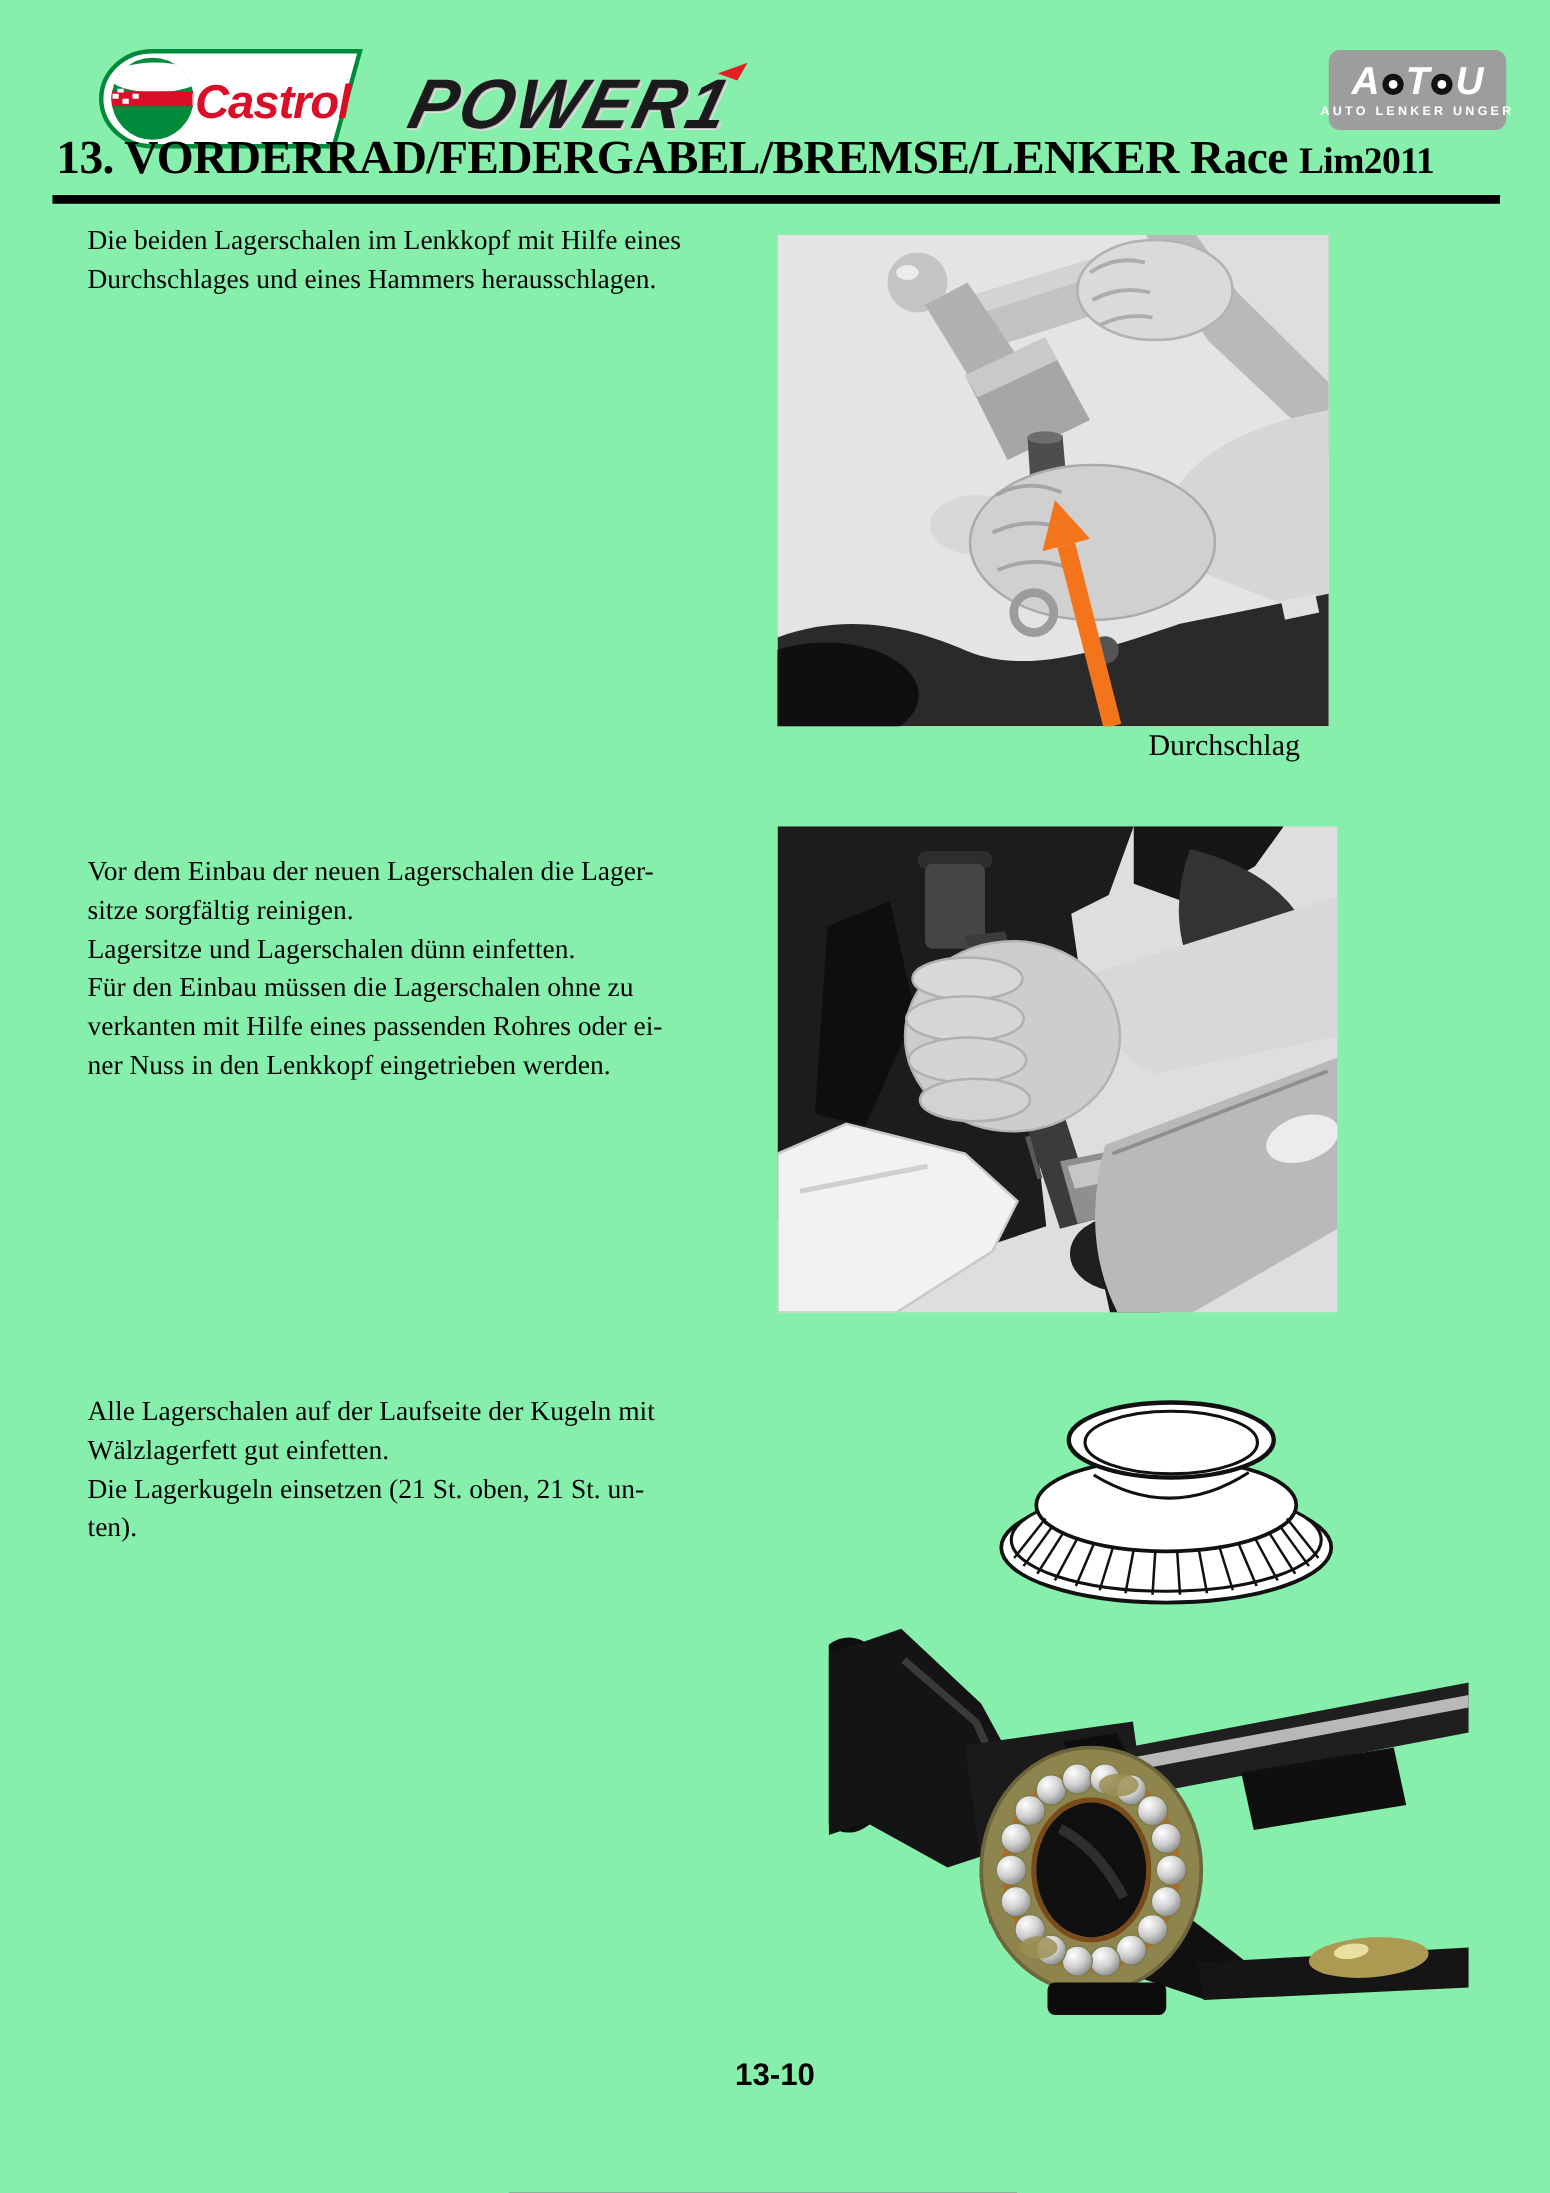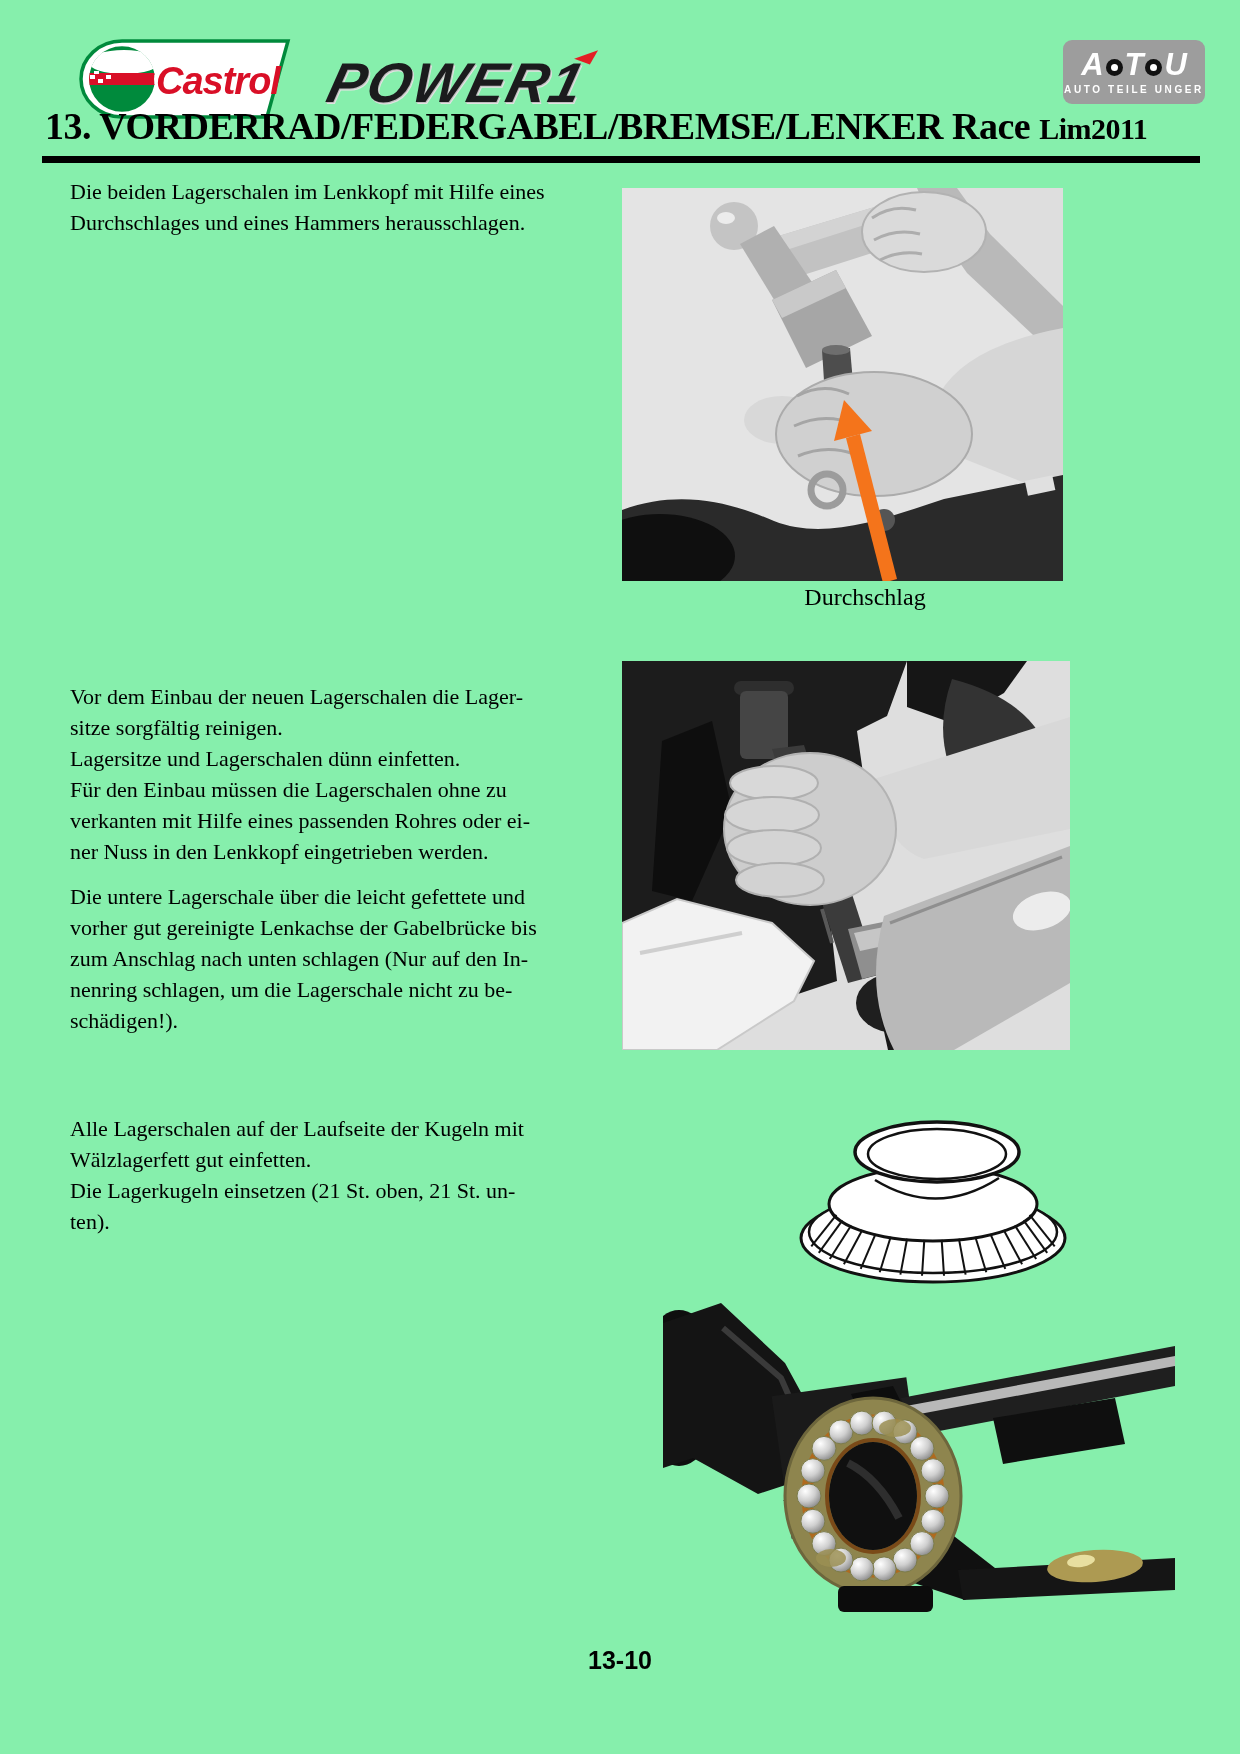--- a/index.html
+++ b/index.html
@@ -61,21 +61,21 @@
   .para {
     position:absolute; left:70px; width:545px;
     font-size:22px; line-height:31px; white-space:pre-line;
   }
   .p1 { top:176px; }
   .p2 { top:681px; }
   .p3 { top:881px; }
   .p4 { top:1113px; }
   .p5 { top:1349px; }
   .fig-caption {
-    position:absolute; left:690px; top:584px; width:350px; text-align:center;
+    position:absolute; left:690px; top:584px; width:350px; text-align:right;
     font-size:24px;
   }
   .page-number {
     position:absolute; left:0; top:1646px; width:100%; text-align:center;
     font-family:"Liberation Sans","DejaVu Sans",sans-serif;
     font-weight:bold; font-size:25px;
   }
   
   .fig { position:absolute; display:block; }
   .fig-photo1 { left:622px; top:188px; }
@@ -112,42 +112,37 @@
   </div>
 
   <div class="atu">
     <div class="atu-letters">
       <span>A</span>
       <span class="atu-wheel"></span>
       <span>T</span>
       <span class="atu-wheel"></span>
       <span>U</span>
     </div>
-    <div class="atu-tagline">AUTO TEILE UNGER</div>
+    <div class="atu-tagline">AUTO LENKER UNGER</div>
   </div>
 
   <div class="title">
     <span>13. VORDERRAD/FEDERGABEL/BREMSE/LENKER Race</span>
     <span class="edition">Lim2011</span>
   </div>
   <div class="rule"></div>
 
   <div class="para p2">Vor dem Einbau der neuen Lagerschalen die Lager-
 sitze sorgfältig reinigen.
 Lagersitze und Lagerschalen dünn einfetten.
 Für den Einbau müssen die Lagerschalen ohne zu
 verkanten mit Hilfe eines passenden Rohres oder ei-
 ner Nuss in den Lenkkopf eingetrieben werden.</div>
   <div class="para p1">Die beiden Lagerschalen im Lenkkopf mit Hilfe eines
 Durchschlages und eines Hammers herausschlagen.</div>
-  <div class="para p3">Die untere Lagerschale über die leicht gefettete und
-vorher gut gereinigte Lenkachse der Gabelbrücke bis
-zum Anschlag nach unten schlagen (Nur auf den In-
-nenring schlagen, um die Lagerschale nicht zu be-
-schädigen!).</div>
   <div class="para p4">Alle Lagerschalen auf der Laufseite der Kugeln mit
 Wälzlagerfett gut einfetten.
 Die Lagerkugeln einsetzen (21 St. oben, 21 St. un-
 ten).</div>
 
   <svg class="fig fig-photo1" width="441" height="393" viewBox="0 0 441 393">
     <rect width="441" height="393" fill="#e4e4e4"></rect>
 
     <polygon points="295,0 441,0 441,175 345,85 312,38" fill="#b9b9b9"></polygon>
     <polygon points="335,0 441,0 441,118 368,46" fill="#dedede"></polygon>

